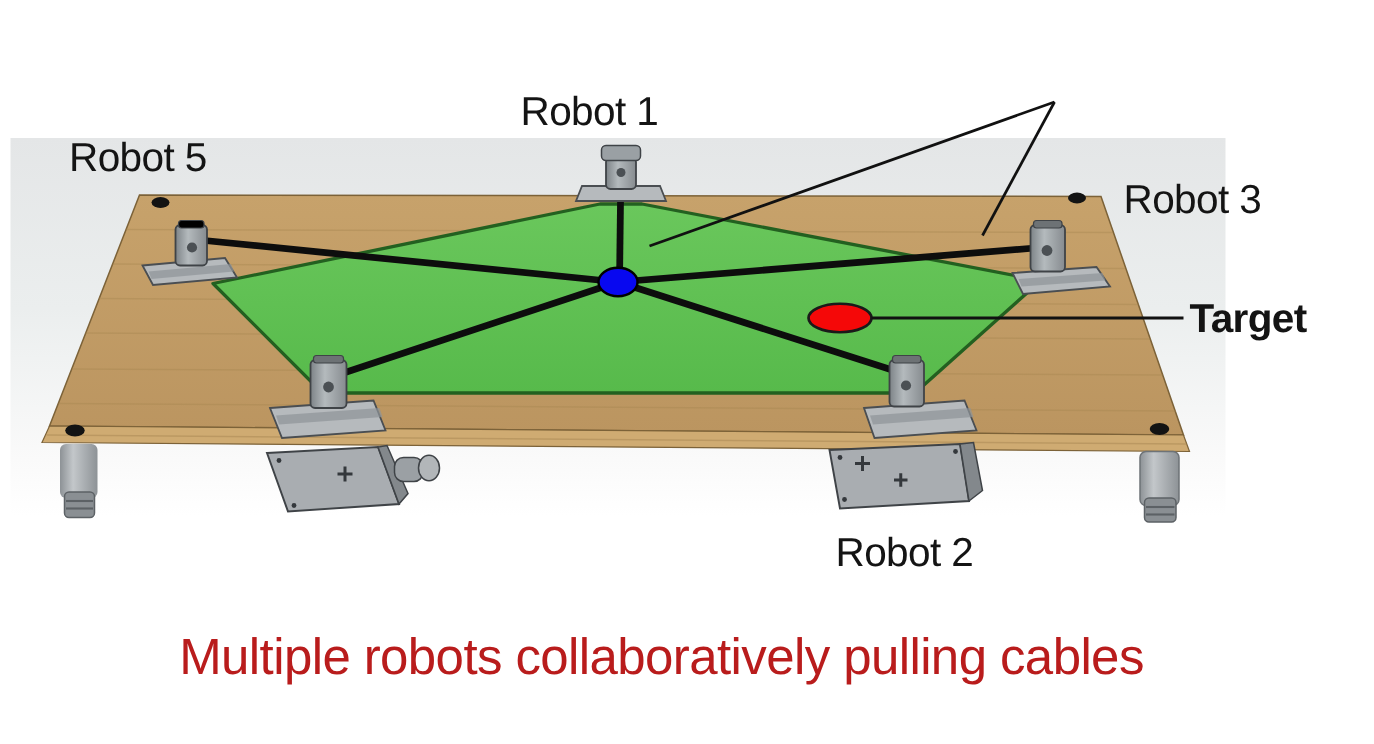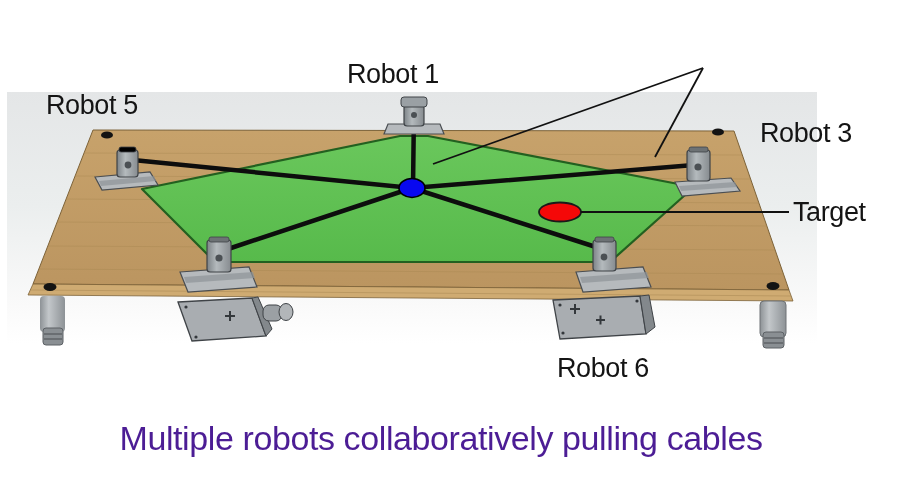--- a/index.html
+++ b/index.html
@@ -5,24 +5,24 @@
   html,body{margin:0;padding:0;background:#ffffff;}
   #stage{
     position:relative;width:916px;height:496px;background:#ffffff;overflow:hidden;
     font-family:"Liberation Sans", sans-serif;
   }
   #scene-svg{position:absolute;left:0;top:0;}
   .lbl{
     position:absolute;color:#141414;font-size:27px;line-height:1.05;
     letter-spacing:-0.4px;white-space:nowrap;
   }
-  .lbl-bold{font-weight:normal;}
+  .lbl-bold{font-weight:bold;}
   #caption{
     position:absolute;left:441px;top:419px;transform:translateX(-50%);
-    font-size:34px;color:#4c1d95;letter-spacing:-0.4px;white-space:nowrap;
+    font-size:34px;color:#b91c1c;letter-spacing:-0.4px;white-space:nowrap;
   }
 </style>
 </head>
 <body>
 
 <div id="stage">
 
   <svg id="scene-svg" width="916" height="496" viewBox="0 0 916 496">
     <defs>
       <linearGradient id="bgGrad" x1="0" y1="0" x2="0" y2="1">
@@ -163,18 +163,18 @@
 
     <g stroke="#111111" fill="none">
       <path d="M703,68 L433,164" stroke-width="1.8"></path>
       <path d="M703,68 L655,157" stroke-width="1.8"></path>
       <line x1="581" y1="212" x2="789" y2="212" stroke-width="2"></line>
     </g>
   </svg>
 
   <div class="lbl" style="left:46px;top:91px;">Robot 5</div>
   <div class="lbl" style="left:347px;top:60px;">Robot 1</div>
-  <div class="lbl" style="left:749px;top:119px;margin-left:11px;">Robot 3</div>
-  <div class="lbl" style="left:557px;top:354px;">Robot 6</div>
+  <div class="lbl" style="left:749px;top:119px;">Robot 3</div>
+  <div class="lbl" style="left:557px;top:354px;">Robot 2</div>
   <div class="lbl lbl-bold" style="left:793px;top:198px;">Target</div>
 
   <div id="caption">Multiple robots collaboratively pulling cables</div>
 </div>
 
 </body></html>

